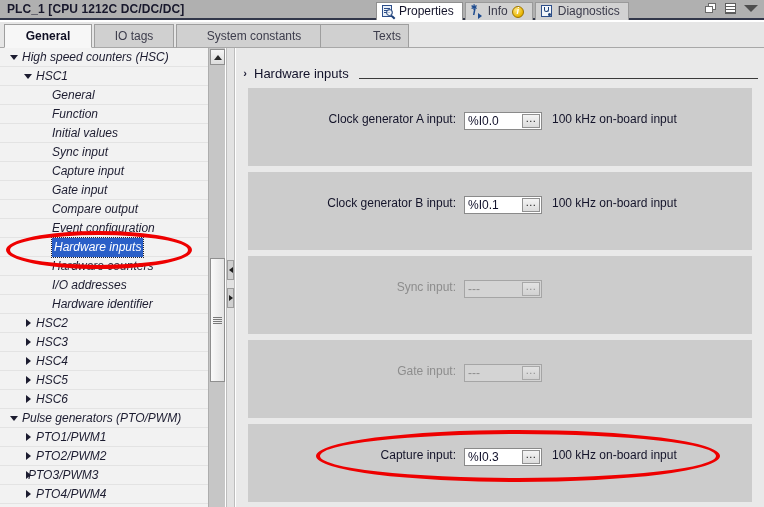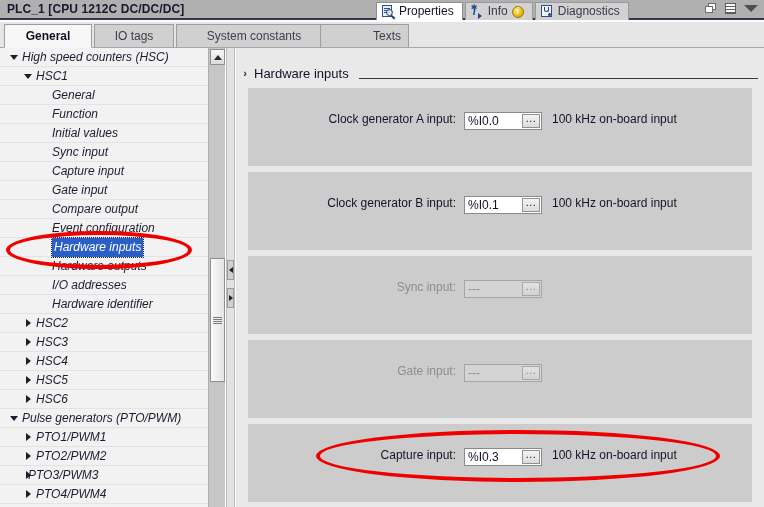--- a/index.html
+++ b/index.html
@@ -506,21 +506,21 @@
     <div class="tree-row">
       <span class="lbl" style="left: 52px;">Compare output</span>
     </div>
     <div class="tree-row">
       <span class="lbl" style="left: 52px;">Event configuration</span>
     </div>
     <div class="tree-row selected">
       <span class="lbl" style="left: 52px;">Hardware inputs</span>
     </div>
     <div class="tree-row">
-      <span class="lbl" style="left: 52px;">Hardware outputs</span>
+      <span class="lbl" style="left: 52px;">Hardware counters</span>
     </div>
     <div class="tree-row">
       <span class="lbl" style="left: 52px;">I/O addresses</span>
     </div>
     <div class="tree-row">
       <span class="lbl" style="left: 52px;">Hardware identifier</span>
     </div>
     <div class="tree-row">
       <span class="exp" style="left: 22px;">
         <span class="tri-right"></span>

